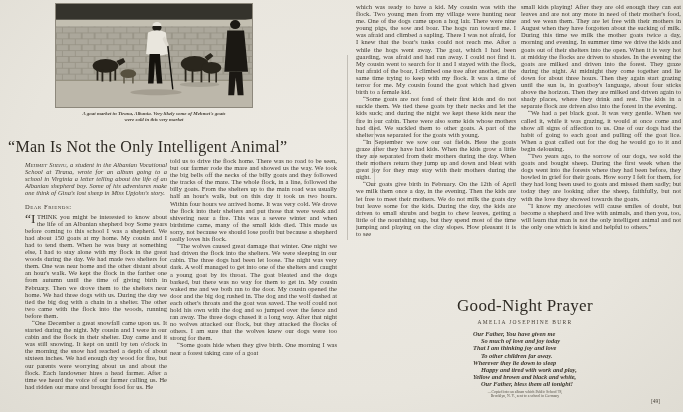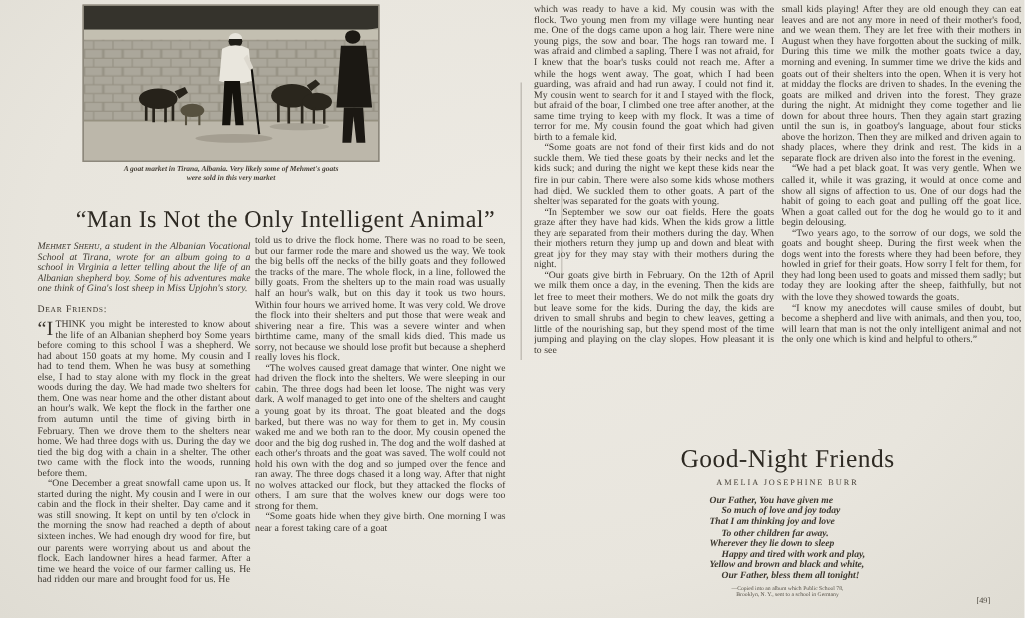--- a/index.html
+++ b/index.html
@@ -6,21 +6,21 @@
   .page{
     position:relative;width:683px;height:412px;overflow:hidden;
     background:radial-gradient(ellipse at 50% 40%, #edeae3 0%, #e8e5dd 65%, #dfdcd3 100%);
     font-family:"Liberation Serif","DejaVu Serif",serif;color:#3a352d;
     -webkit-font-smoothing:antialiased;
   }
   .photo{position:absolute;left:55px;top:3px;width:198px;height:105px;border:1px solid #8d887c;box-sizing:border-box;background:#a39f93;}
   .photo svg{display:block;width:100%;height:100%;}
   .caption{position:absolute;left:40px;top:111px;width:228px;text-align:center;
     font-size:5px;line-height:6.4px;font-style:italic;font-weight:bold;color:#453f36;}
-  .title{position:absolute;left:8px;top:138px;width:322px;margin:0;text-align:right;
+  .title{position:absolute;left:8px;top:138px;width:322px;margin:0;text-align:left;
     font-size:16px;line-height:18px;font-weight:normal;letter-spacing:.3px;color:#2e2a23;}
   .col{position:absolute;text-align:justify;font-size:6.5px;line-height:7.1px;word-spacing:.2px;}
   .col p{margin:0;text-indent:7px;}
   .col p.noindent{text-indent:0;}
   .col1{left:25px;top:161px;width:142px;height:251px;overflow:hidden;}
   .col2{left:170px;top:157px;width:167px;height:255px;overflow:hidden;}
   .col3{left:356px;top:3px;width:160px;height:296px;overflow:hidden;}
   .col4{left:521px;top:3px;width:160px;height:292px;overflow:hidden;}
   .intro{font-style:italic;margin:0 0 7px 0 !important;text-indent:0 !important;color:#3f3a31;}
   .sc{font-variant:small-caps;}
@@ -128,21 +128,21 @@
   </div>
 
   <div class="col col4">
     <p class="noindent">small kids playing!  After they are old enough they can eat leaves and are not any more in need of their mother's food, and we wean them. They are let free with their mothers in August when they have forgotten about the sucking of milk.  During this time we milk the mother goats twice a day, morning and evening.  In summer time we drive the kids and goats out of their shelters into the open.  When it is very hot at midday the flocks are driven to shades.  In the evening the goats are milked and driven into the forest.  They graze during the night.  At midnight they come together and lie down for about three hours.  Then they again start grazing until the sun is, in goatboy's language, about four sticks above the horizon.  Then they are milked and driven again to shady places, where they drink and rest.  The kids in a separate flock are driven also into the forest in the evening.</p>
     <p>“We had a pet black goat.  It was very gentle. When we called it, while it was grazing, it would at once come and show all signs of affection to us.  One of our dogs had the habit of going to each goat and pulling off the goat lice.  When a goat called out for the dog he would go to it and begin delousing.</p>
     <p>“Two years ago, to the sorrow of our dogs, we sold the goats and bought sheep.  During the first week when the dogs went into the forests where they had been before, they howled in grief for their goats.  How sorry I felt for them, for they had long been used to goats and missed them sadly; but today they are looking after the sheep, faithfully, but not with the love they showed towards the goats.</p>
     <p>“I know my anecdotes will cause smiles of doubt, but become a shepherd and live with animals, and then you, too, will learn that man is not the only intelligent animal and not the only one which is kind and helpful to others.”</p>
   </div>
 
   <div class="poem">
-    <h2 class="poem-title">Good-Night Friends</h2>
+    <h2 class="poem-title">Good-Night Prayer</h2>
     <div class="poem-author">AMELIA JOSEPHINE BURR</div>
     <div class="poem-lines">
       <div class="poem-line">Our Father, You have given me</div>
       <div class="poem-line ind">So much of love and joy today</div>
       <div class="poem-line">That I am thinking joy and love</div>
       <div class="poem-line ind">To other children far away.</div>
       <div class="poem-line">Wherever they lie down to sleep</div>
       <div class="poem-line ind">Happy and tired with work and play,</div>
       <div class="poem-line">Yellow and brown and black and white,</div>
       <div class="poem-line ind">Our Father, bless them all tonight!</div>

